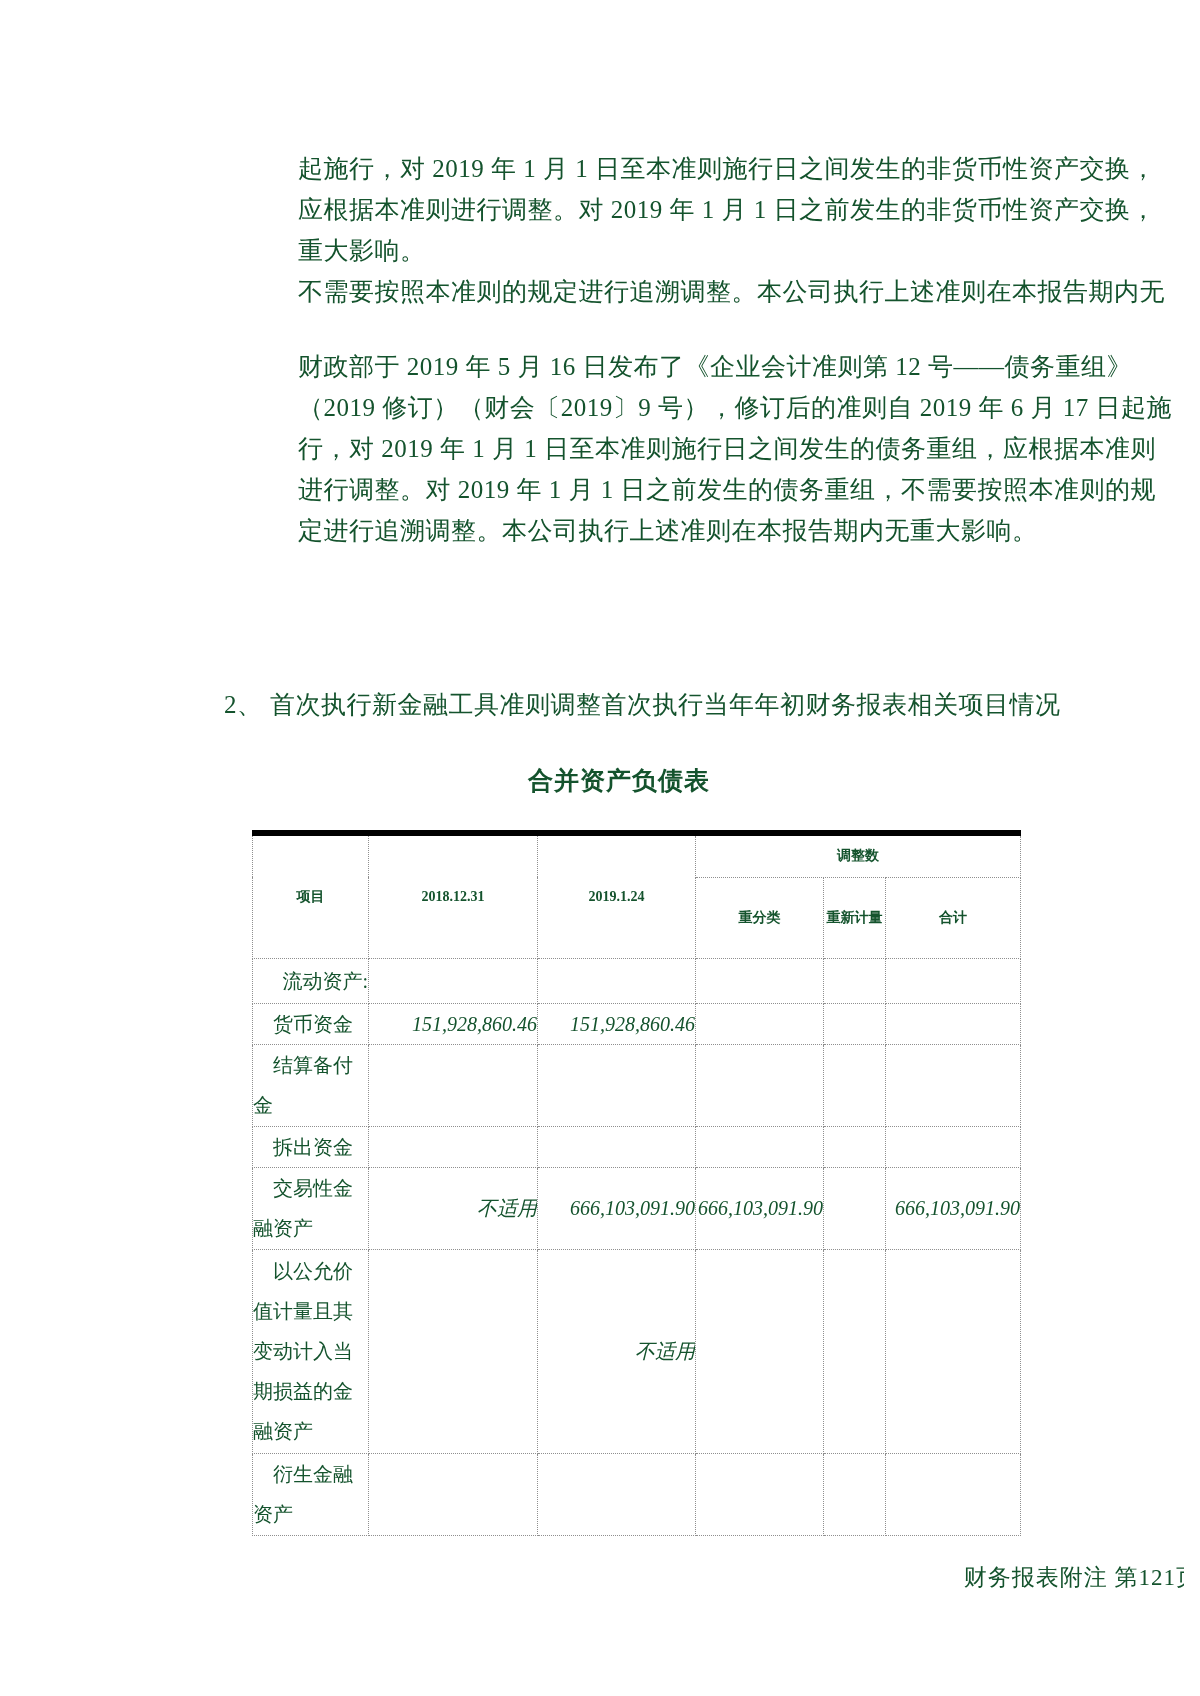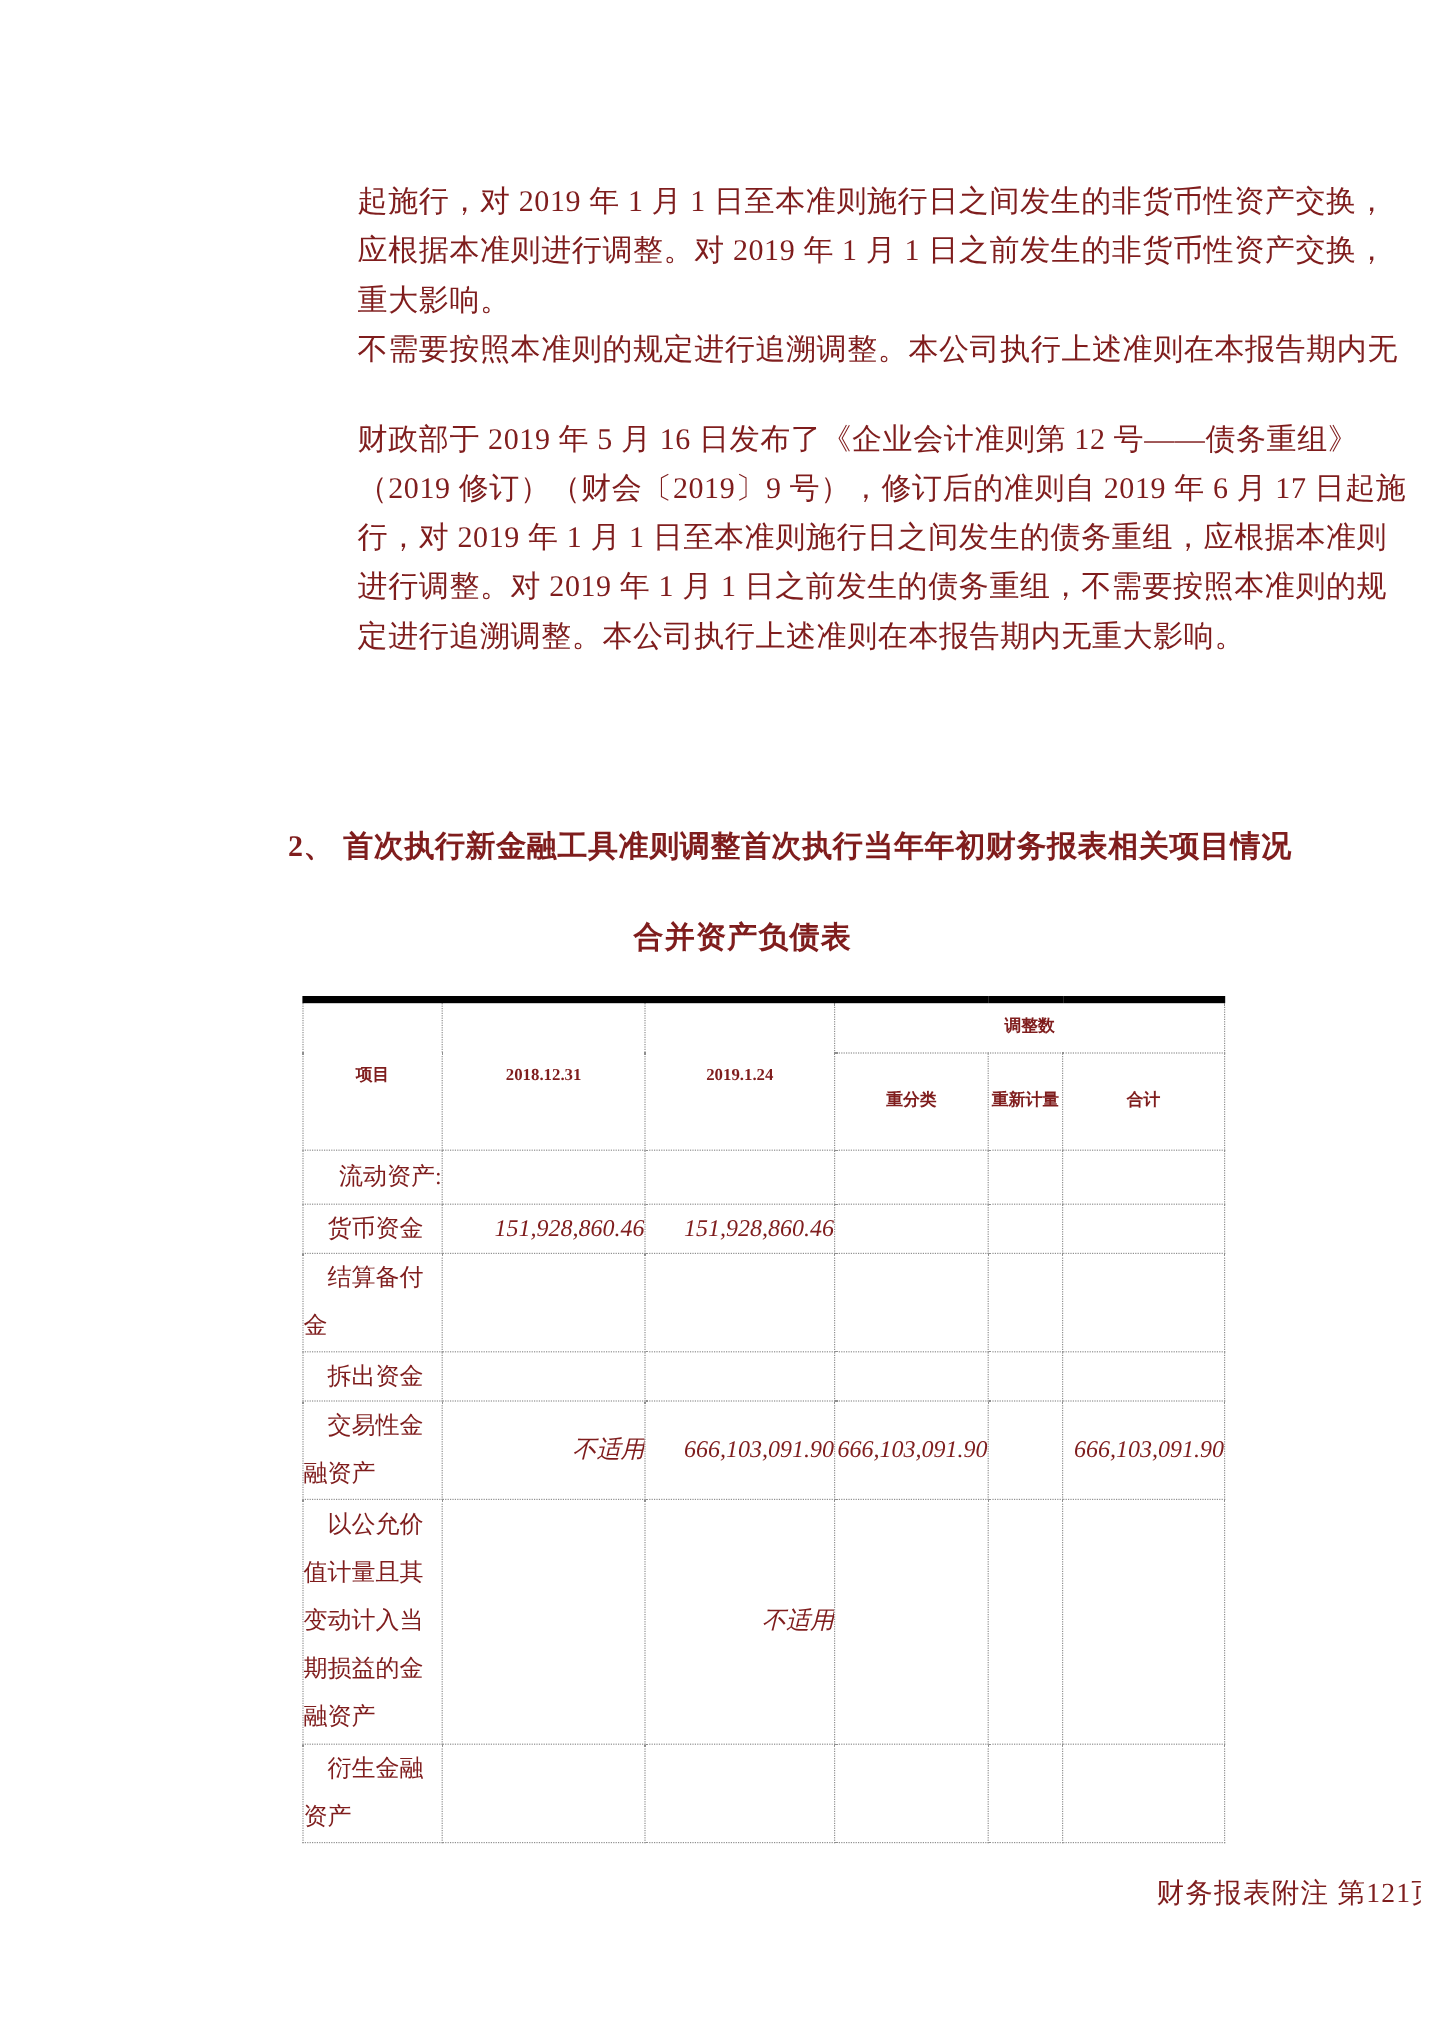--- a/index.html
+++ b/index.html
@@ -1,41 +1,41 @@
 <!DOCTYPE html>
 <html><head>
 <meta charset="utf-8">
 <style>
   html,body{margin:0;padding:0;background:#ffffff;}
   .page{
     position:relative;
     width:1184px;
     height:1696px;
     background:#ffffff;
-    color:#7f1d1d;
+    color:#14532d;
     font-family:"Liberation Serif","DejaVu Serif",serif;
     overflow:hidden;
   }
   .para{
     position:absolute;
     left:298px;
     font-size:25px;
     line-height:41px;
     white-space:nowrap;
     letter-spacing:0.5px;
   }
   .p1{top:148px;}
   .p2{top:346px;}
   .pline{height:41px;}
   .heading{
     position:absolute;
-    left:240px;
+    left:224px;
     top:688px;
     font-size:25px;
-    font-weight:bold;
+    font-weight:normal;
     white-space:nowrap;
     letter-spacing:0.5px;
   }
   .hnum{display:inline-block;width:46px;}
   .ttitle{
     position:absolute;
     left:0;
     top:764px;
     width:1200px;
     text-align:center;

